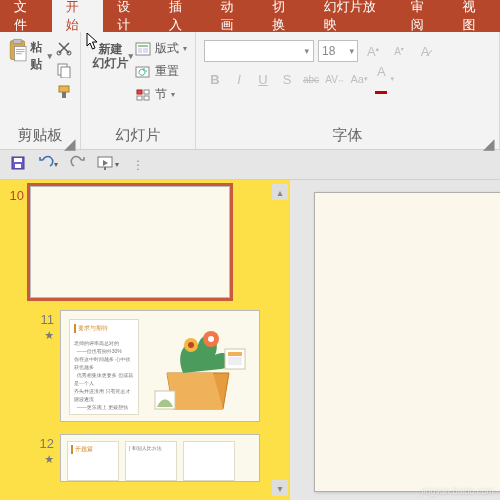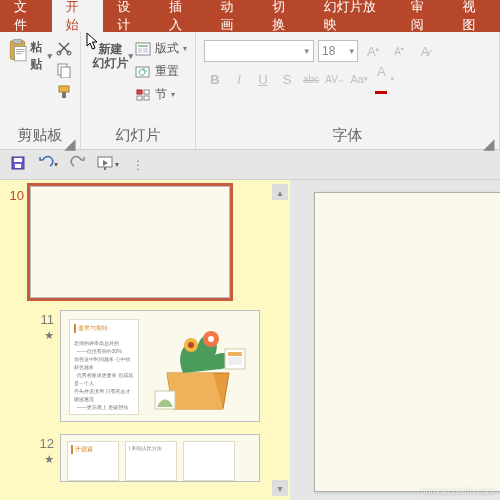--- a/index.html
+++ b/index.html
@@ -27,21 +27,21 @@
   .font-select { width:110px; height:22px; border:1px solid #bfbfbf; background:#fff; font-size:12px; padding:0 4px; display:flex; align-items:center; justify-content:space-between; color:#888; }
   .size-select { width:40px; height:22px; border:1px solid #bfbfbf; background:#fff; font-size:12px; padding:0 3px; display:flex; align-items:center; justify-content:space-between; color:#888;}
   .fbtn { width:22px; height:22px; border:0; background:transparent; color:#bfbfbf; font-size:13px; display:flex; align-items:center; justify-content:center; }
   .font-row2 { display:flex; align-items:center; gap:2px; padding:2px 2px; color:#bfbfbf; }
   .fontgroup .group-body { flex-direction: column; }
   
   .qat { height: 30px; background:#e6e6e6; border-bottom:1px solid #d0d0d0; display:flex; align-items:center; gap:10px; padding:0 8px; color:#606060; }
   .qbtn { width:20px; height:20px; display:flex; align-items:center; justify-content:center; }
   
   .workspace { display:flex; height: calc(500px - 32px - 118px - 30px); }
-  .thumbs { width: 290px; background:#fef9c3; display:flex; flex-direction:column; overflow:hidden; position:relative; }
+  .thumbs { width: 290px; background:#fde047; display:flex; flex-direction:column; overflow:hidden; position:relative; }
   .thumb-row { display:flex; padding: 6px 8px 6px 2px; }
   .thumb-num { width:28px; text-align:right; font-size:13px; color:#b7472a; padding-top:2px; padding-right:6px; }
   .thumb-num.grey { color:#7a7a7a;margin-left:30px; }
   .star { font-size:11px; color:#7a7a7a; }
   .thumb { width: 200px; height: 112px; background:#fbf8ec; border:1px solid #bbb; }
   .thumb.selected { outline: 3px solid #c85a3e; }
   .thumb11 { background:#fbf8ec; position:relative; }
   .thumb12 { background:#fbf8ec; position:relative; }
   .scrolltrack { position:absolute; right:2px; top:4px; bottom:4px; width:16px; background:transparent; display:flex; flex-direction:column; align-items:center; }
   .arrowbtn { width:16px;height:16px; color:#888; font-size:10px; display:flex;align-items:center;justify-content:center; background:#ddd;}

